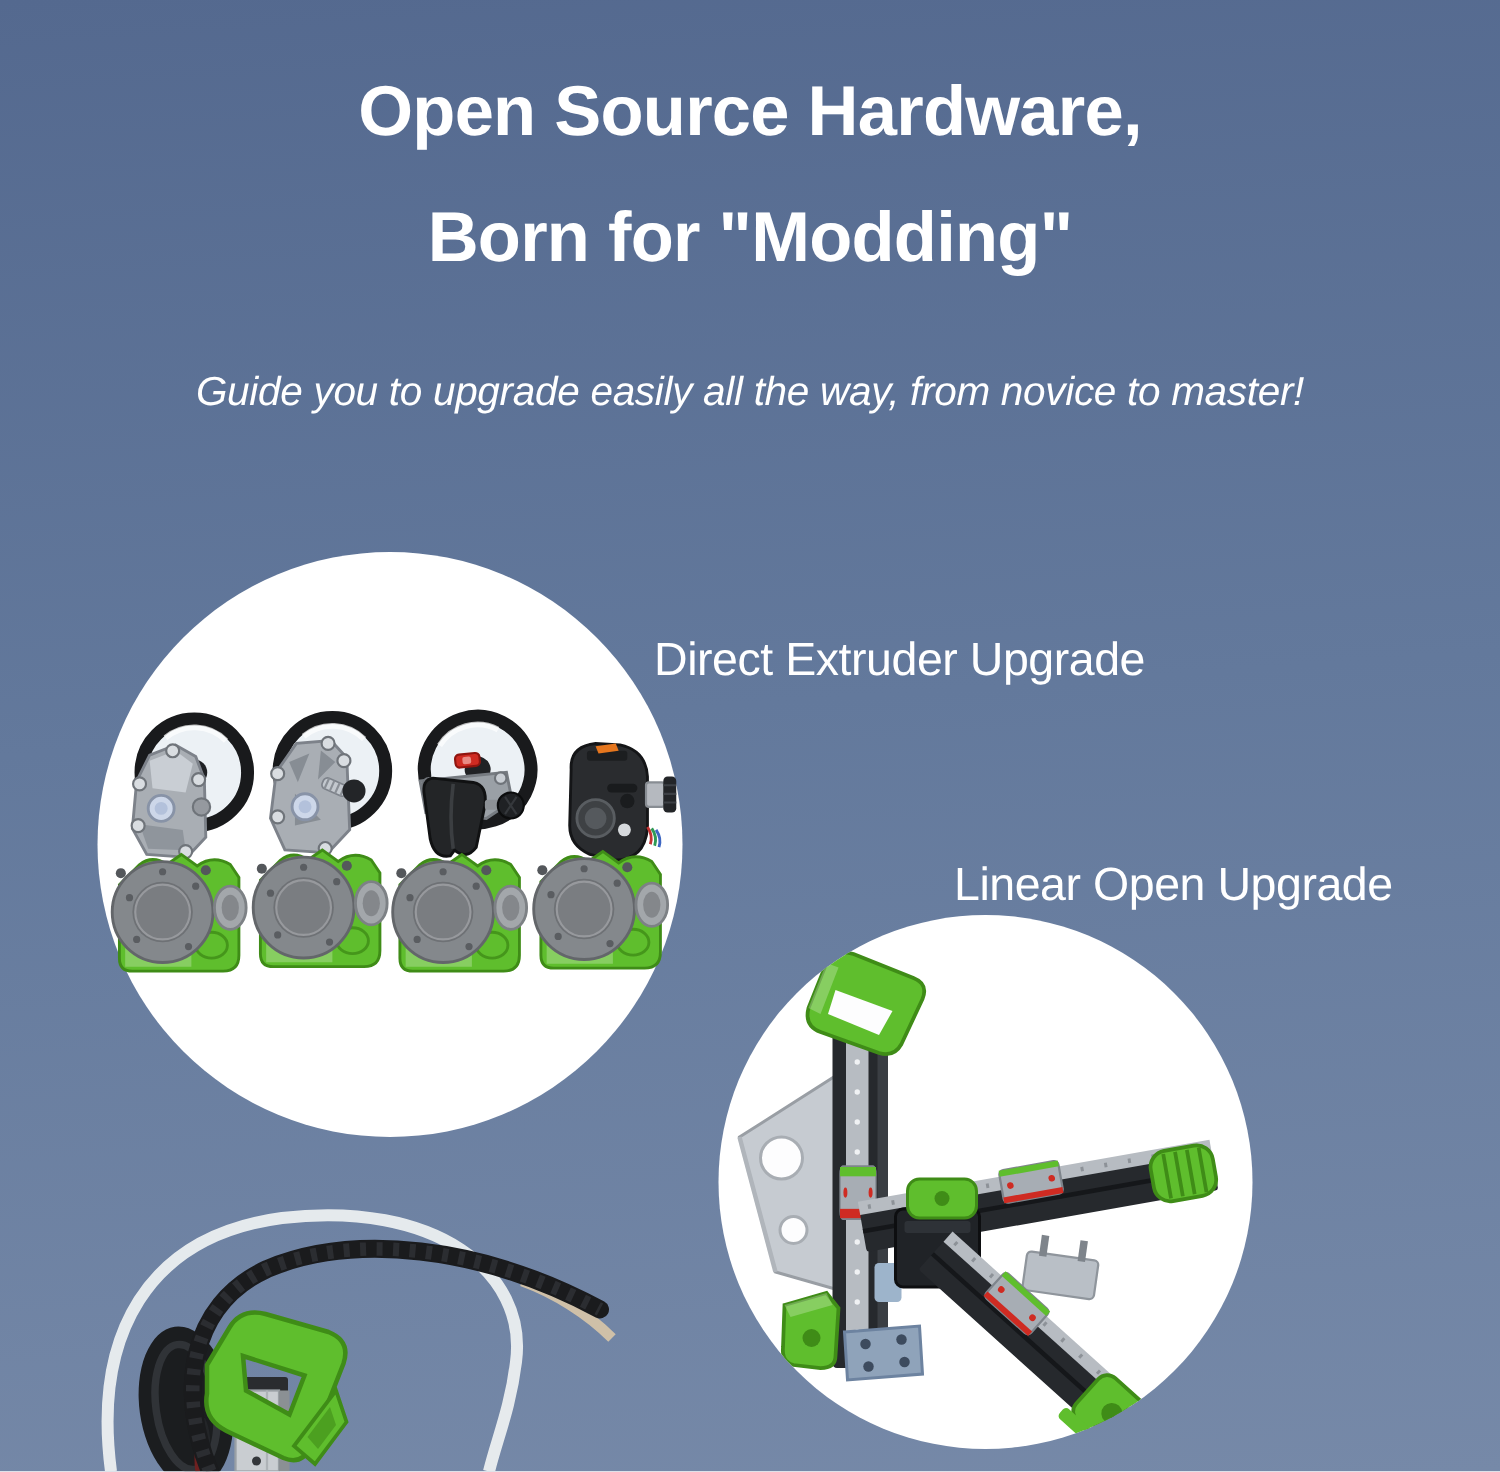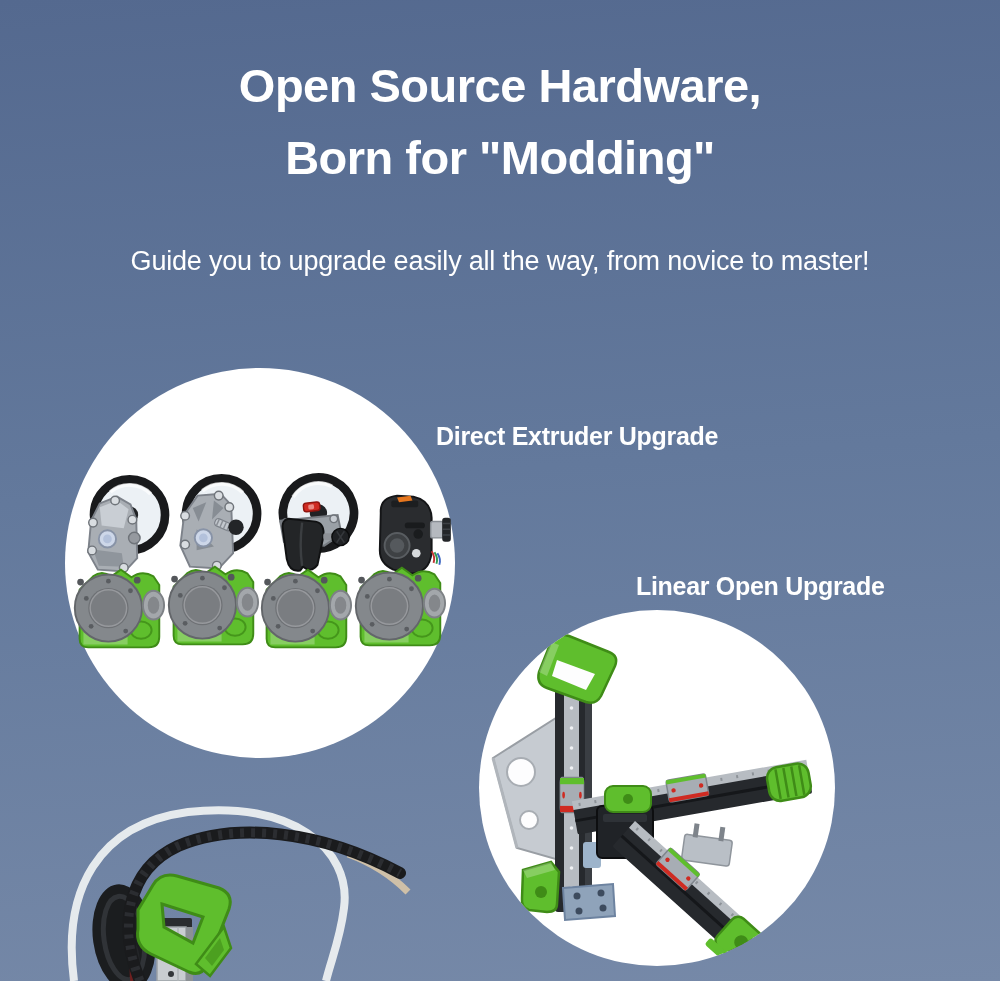--- a/index.html
+++ b/index.html
@@ -10,32 +10,32 @@
     --machine_dark:#26292d; --machine_silver:#b7bcc2;
     --tube_white:#e9edf0; --cable_black:#1a1b1d;
   }
   *{margin:0;padding:0;box-sizing:border-box;}
   html,body{width:1000px;}
   body{font-family:"Liberation Sans","DejaVu Sans",sans-serif;}
   .stage{position:relative;width:1000px;height:981px;overflow:hidden;
     background:linear-gradient(176deg,var(--bg_top) 0%,var(--bg_mid) 48%,var(--bg_bottom) 100%);}
   .title{position:absolute;left:0;width:1000px;text-align:center;color:var(--text);
     font-weight:700;font-size:47px;letter-spacing:-0.5px;}
-  .t1{top:58px;}
+  .t1{top:46px;}
   .t2{top:130px;}
   .subtitle{position:absolute;left:0;top:246px;width:1000px;text-align:center;
-    color:var(--text);font-size:27px;font-weight:400;letter-spacing:-0.2px;}
+    color:var(--text);font-size:27px;font-weight:400;letter-spacing:-0.2px;font-style:italic;}
   .circle{position:absolute;background:var(--circle_bg);border-radius:50%;}
   .c1{left:65px;top:368px;width:390px;height:390px;}
   .c2{left:479px;top:610px;width:356px;height:356px;}
   .art{position:absolute;}
   .a1{left:65px;top:368px;}
   .a2{left:479px;top:610px;}
   .a3{left:0;top:778px;}
-  .feature-label{position:absolute;color:var(--text);font-size:25px;font-weight:700;
+  .feature-label{position:absolute;color:var(--text);font-size:31px;font-weight:400;
     letter-spacing:-0.3px;white-space:nowrap;}
   .l1{left:436px;top:422px;}
   .l2{left:636px;top:572px;}
   .fil-green{fill:var(--accent_green);stroke:var(--accent_green_dark);}
   .fil-green-flat{fill:var(--accent_green);stroke:none;}
   .fil-dkgreen{fill:var(--accent_green_dark);stroke:none;}
   .fil-red{fill:var(--lever_red);}
   .fil-orange{fill:var(--mark_orange);}
 </style>
 </head>

